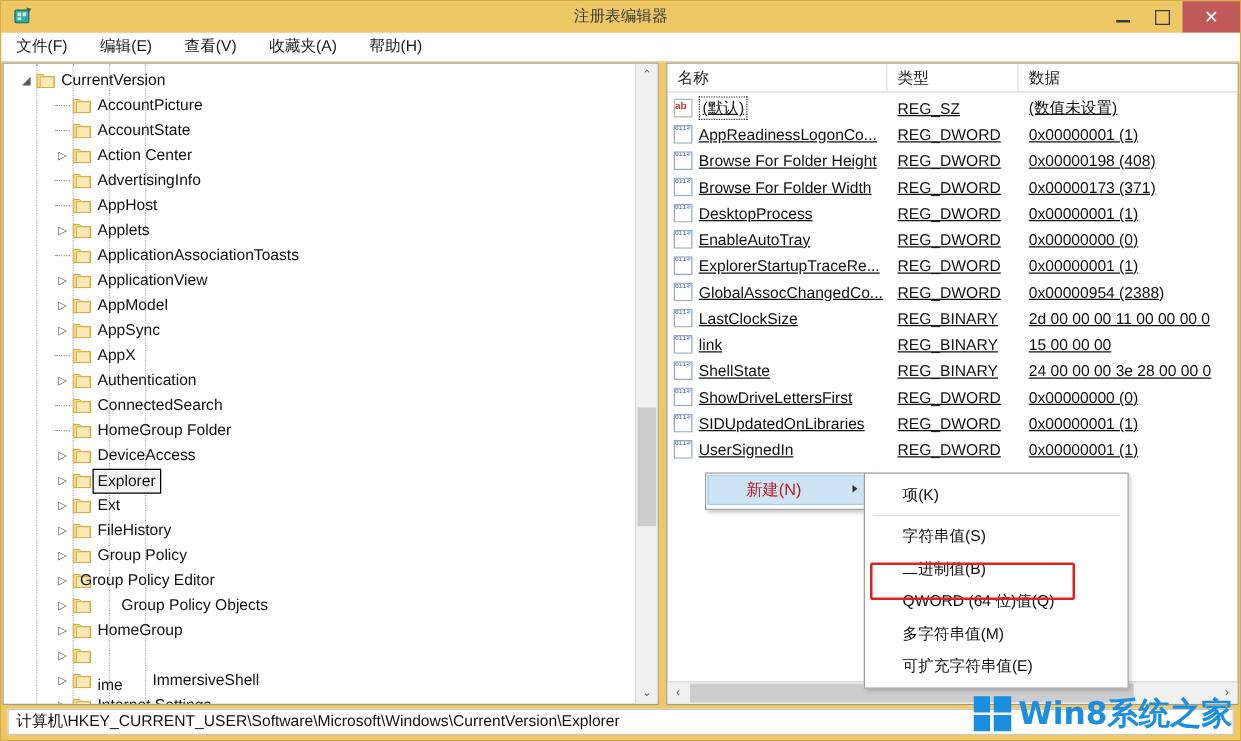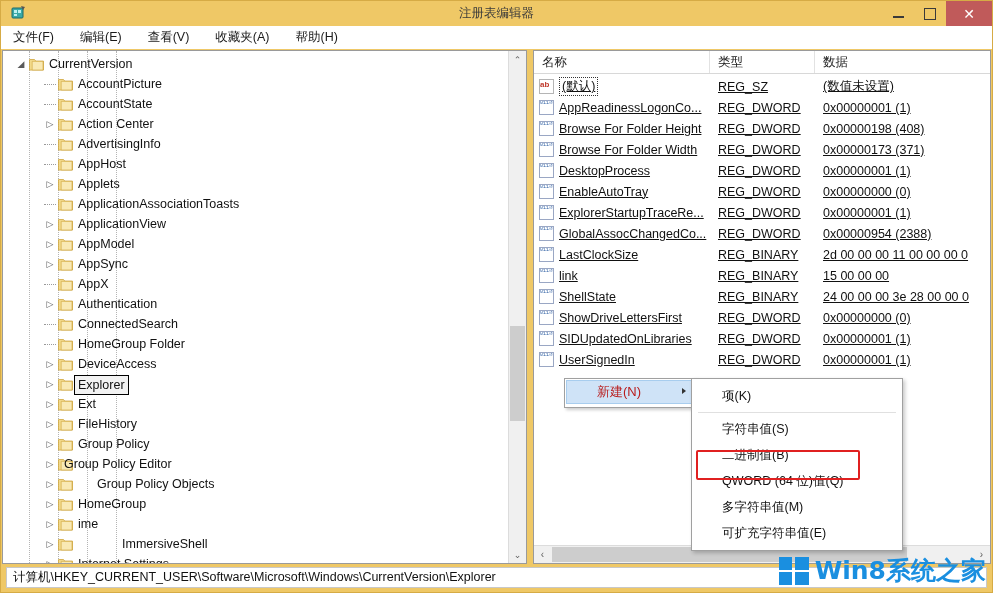--- a/index.html
+++ b/index.html
@@ -350,21 +350,21 @@
                 <path d="M3.2 3.4 h10.8 v8.6 h-10.8 z" fill="#f9e9b4" stroke="#cfa63e" stroke-width="0.6"></path>
               </svg></span>
             <span class="tlabel" style="left: 75px; text-align: center;">HomeGroup</span>
           </div>
           <div class="tnode">
             <span class="exp" style="left: 41px;">▷</span>
             <span class="folder" style="left: 55px;"><svg width="15" height="13" viewBox="0 0 15 13">
                 <path d="M0.5 1.5 h5 l1.3 1.6 h7.7 v9 h-14 z" fill="#f2d98a" stroke="#cfa63e" stroke-width="0.8"></path>
                 <path d="M3.2 3.4 h10.8 v8.6 h-10.8 z" fill="#f9e9b4" stroke="#cfa63e" stroke-width="0.6"></path>
               </svg></span>
-            <span class="tlabel" style="left: 75px;">ime</span>
+            <span class="tlabel" style="left: 75px; margin-top: 24px;">ime</span>
           </div>
           <div class="tnode">
             <span class="exp" style="left: 41px;">▷</span>
             <span class="folder" style="left: 55px;"><svg width="15" height="13" viewBox="0 0 15 13">
                 <path d="M0.5 1.5 h5 l1.3 1.6 h7.7 v9 h-14 z" fill="#f2d98a" stroke="#cfa63e" stroke-width="0.8"></path>
                 <path d="M3.2 3.4 h10.8 v8.6 h-10.8 z" fill="#f9e9b4" stroke="#cfa63e" stroke-width="0.6"></path>
               </svg></span>
             <span class="tlabel" style="left: 75px; margin-left: 44px;">ImmersiveShell</span>
           </div>
           <div class="tnode">

